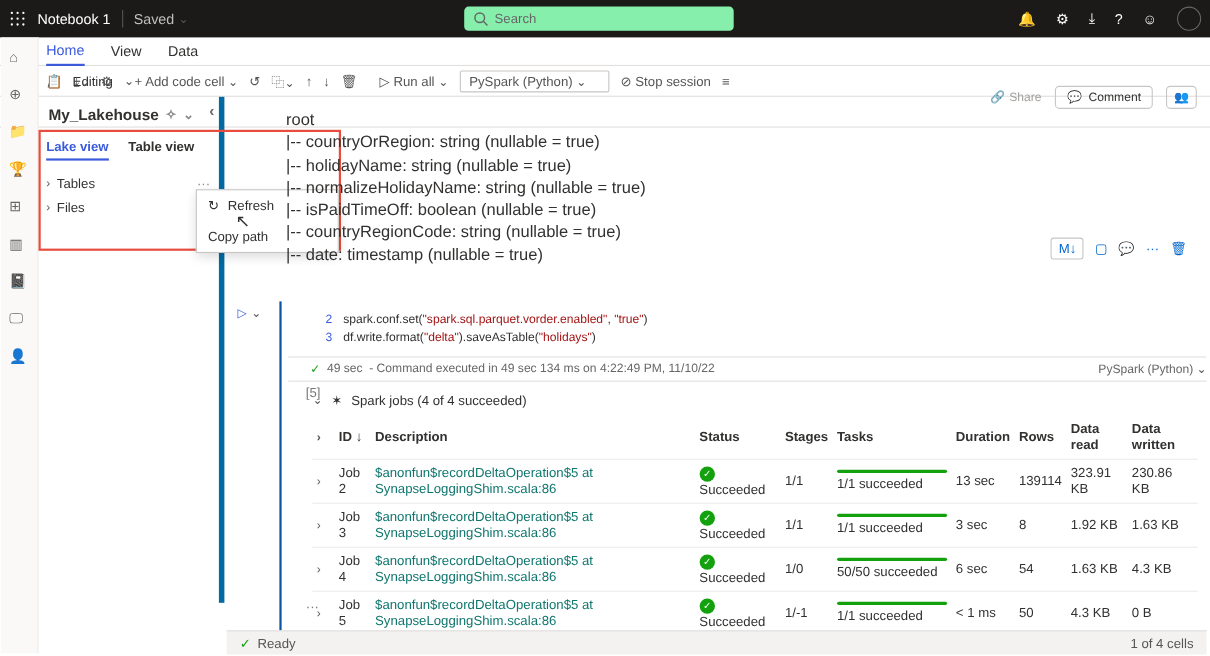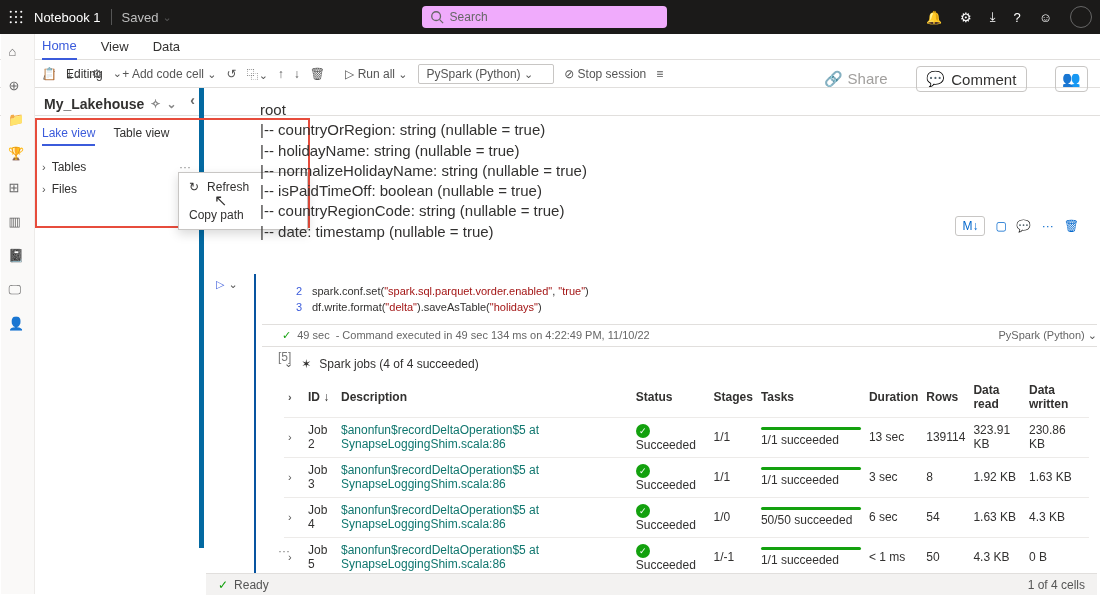--- a/index.html
+++ b/index.html
@@ -3,39 +3,39 @@
 <meta charset="utf-8">
 <style>
 * { margin: 0; padding: 0; box-sizing: border-box; font-family: "Segoe UI", -apple-system, sans-serif; }
 body { width: 1100px; height: 596px; background: #fff; overflow: hidden; font-size: 13px; color: #323130; }
 
 .topbar { height: 34px; background: #1b1a19; display: flex; align-items: center; color: #fff; padding: 0 8px; gap: 10px; }
 .topbar .apps-icon { width: 16px; height: 16px; display: inline-flex; justify-content: center; align-items: center; }
 .topbar .title { font-size: 13px; display:flex; align-items:center; gap:6px; }
 .topbar .divider { width: 1px; height: 16px; background: #555; }
 .topbar .saved { color: #bfbfbf; display:flex; align-items:center; gap:4px; }
-.topbar .search { margin-left: 240px; width: 245px; height: 22px; background: #f0abfc; border-radius: 4px; display:flex; align-items:center; padding:0 8px; gap:6px; color:#666; font-size:12px; }
+.topbar .search { margin-left: 240px; width: 245px; height: 22px; background: #86efac; border-radius: 4px; display:flex; align-items:center; padding:0 8px; gap:6px; color:#666; font-size:12px; }
 .topbar .right-icons { margin-left:auto; display:flex; gap:18px; align-items:center; }
 
 .ribbon { height: 26px; display:flex; align-items:center; padding:0 0 0 42px; gap:24px; border-bottom:1px solid #e1dfdd; font-size:13px; }
 .ribbon .tab.active { color:#3b5bdb; border-bottom:2px solid #3b5bdb; height:26px; display:flex; align-items:center; }
 
 .toolbar { height: 28px; display:flex; align-items:center; padding:0 0 0 42px; gap:10px; border-bottom:1px solid #e1dfdd; font-size:12px; }
 .kernel-select { border:1px solid #c8c6c4; padding:2px 20px 2px 8px; border-radius:2px; font-size:12px; color:#555; position:relative; }
-.toolbar .right { position:absolute; right:12px; top:66px; display:flex; gap:28px; align-items:center; font-size:15px; }
+.toolbar .right { position:absolute; right:12px; top:78px; display:flex; gap:12px; align-items:center; font-size:11px; }
 .toolbar .right .comment-btn { border:1px solid #c8c6c4; border-radius:4px; padding:3px 10px; display:flex; align-items:center; gap:6px; }
 
 .leftnav { position:absolute; left:1px; top:34px; width:34px; height:560px; background:#faf9f8; border-right:1px solid #edebe9; display:flex; flex-direction:column; align-items:center; gap:16px; padding-top:10px; }
 .leftnav .ic { width:18px; height:18px; color:#666; }
 
 .sidepanel { position:absolute; left:34px; top:88px; width:170px; height:460px; border-right:5px solid #0369a1; }
 .sidepanel .hdr { display:flex; align-items:center; padding:8px 10px; font-size:14px; font-weight:600; gap:6px; }
 .sidepanel .pin { color:#888; font-size:12px; }
 .sidepanel .collapse { position:absolute; right:4px; top:4px; color:#666; }
-.tabsrow { display:flex; gap:18px; padding:6px 8px 4px; font-size:12px; }
+.tabsrow { display:flex; gap:18px; padding:6px 8px 4px; font-size:12px;font-weight:bold; }
 .tabsrow .t.active { color:#3b5bdb; border-bottom:2px solid #3b5bdb; padding-bottom:4px; }
 .tree { padding:6px 8px; font-size:12px; }
 .tree .row { display:flex; align-items:center; gap:6px; padding:4px 0; }
 
 .redbox { position:absolute; left:35px; top:118px; width:275px; height:110px; border:2px solid #e74c3c; pointer-events:none; }
 .ctxmenu { position:absolute; left:178px; top:172px; width:130px; background:#fff; border:1px solid #c8c6c4; box-shadow:0 4px 10px rgba(0,0,0,0.15); font-size:12px; }
 .ctxmenu .mi { padding:7px 10px; display:flex; align-items:center; gap:8px; }
 .cursor { position:absolute; left:214px; top:191px; font-size:16px; }
 
 .notebook { position:absolute; left:206px; top:88px; right:3px; height:490px; overflow:hidden; }

